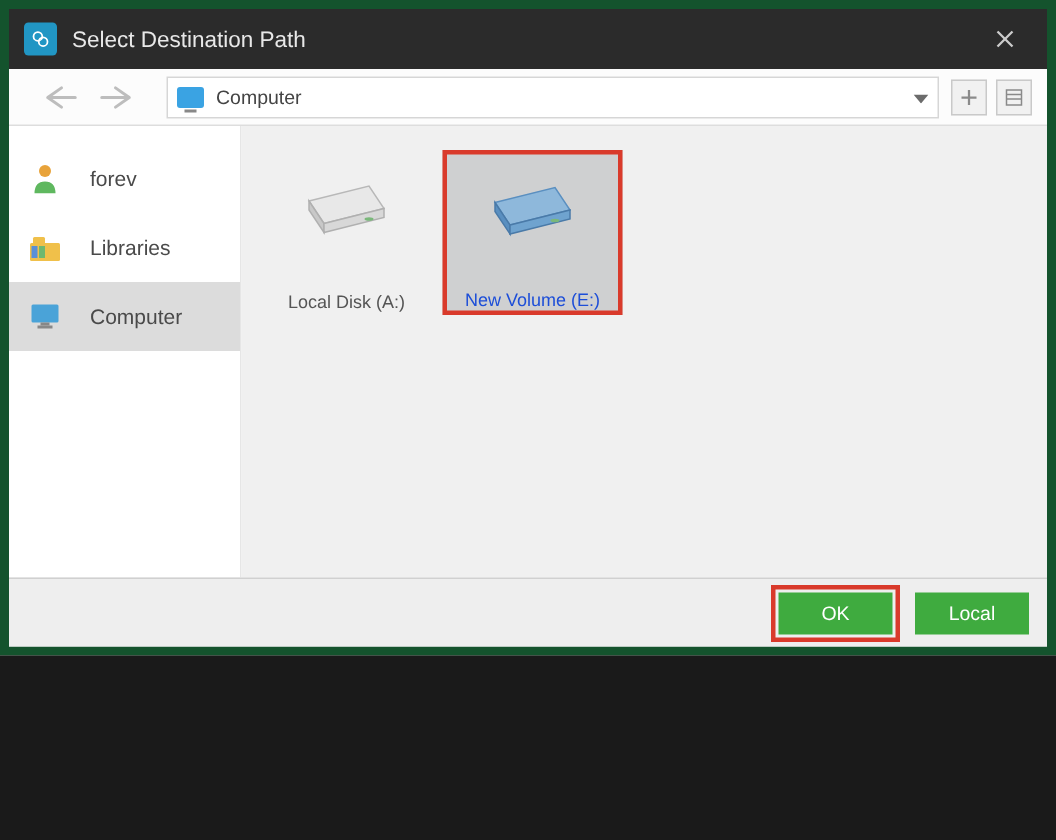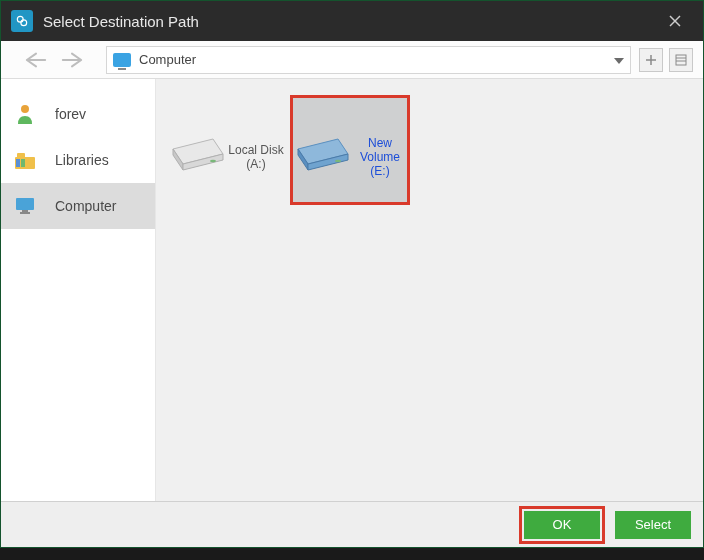--- a/index.html
+++ b/index.html
@@ -5,25 +5,25 @@
 * { box-sizing: border-box; margin: 0; padding: 0; }
 body {
   font-family: "Segoe UI", Tahoma, sans-serif;
   background: #1a1a1a;
   display: flex;
   align-items: flex-start;
   justify-content: flex-start;
 }
 .dialog {
   width: 704px;
-  height: 548px;
+  height: 437px;
   background: #fff;
   display: flex;
   flex-direction: column;
-  border: 1px solid #14532d;
+  border: 6px solid #14532d;
 }
 .titlebar {
   height: 40px;
   background: #2b2b2b;
   display: flex;
   align-items: center;
   padding: 0 8px 0 10px;
   color: #e8e8e8;
   font-size: 15px;
 }
@@ -146,23 +146,23 @@
   background: #f0f0f0;
   padding: 14px 8px;
   display: flex;
   flex-wrap: wrap;
   align-content: flex-start;
 }
 .drive {
   width: 120px;
   height: 110px;
   display: flex;
-  flex-direction: row;
-  align-items: center;
-  justify-content: center;
+  flex-direction: column;
+  align-items: center;
+  justify-content: space-between;
   padding-top: 8px;
   font-size: 12px;
   color: #555;
   cursor: pointer;
   margin: 2px;
   border: 2px solid transparent;
 }
 .drive.selected {
   border: 3px solid #d93a2b;
   background: #cfd0d1;
@@ -314,15 +314,15 @@
         </div>
         <div class="drive-label">New Volume (E:)</div>
       </div>
     </div>
   </div>
 
   <div class="footer">
     <div class="btn-ok-wrap">
       <button class="btn btn-ok">OK</button>
     </div>
-    <button class="btn btn-cancel">Select</button>
+    <button class="btn btn-cancel">Local</button>
   </div>
 </div>
 
 </body></html>

